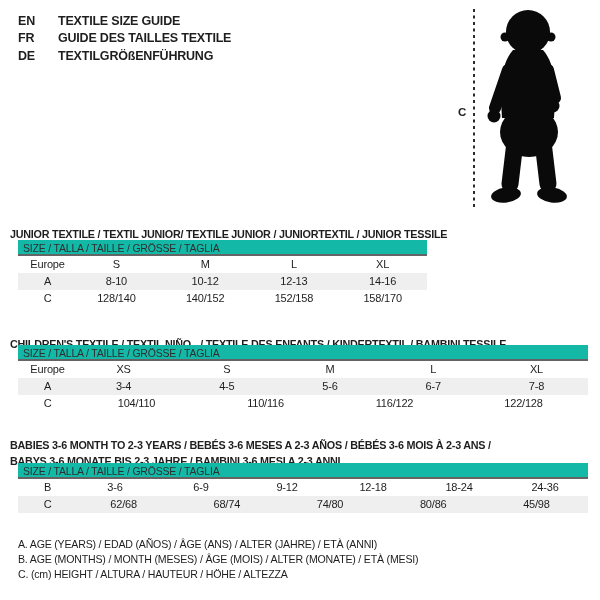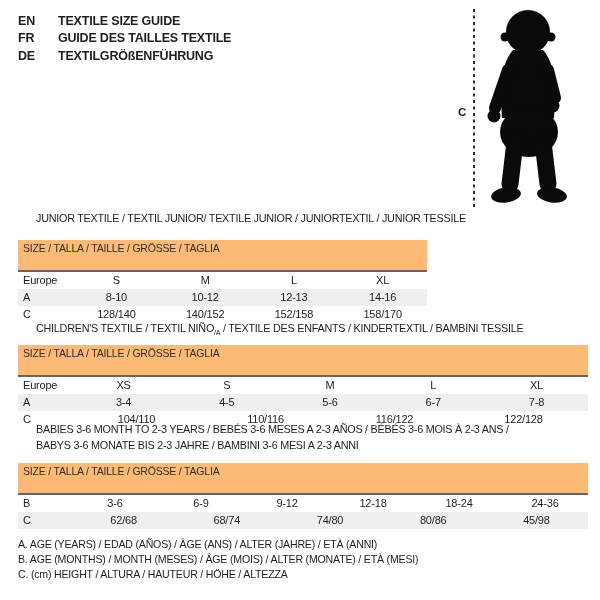--- a/index.html
+++ b/index.html
@@ -11,34 +11,34 @@
   .lang-block { position:absolute; left:18px; top:13px; }
   .lang-row { display:flex; font-weight:bold; font-size:12.5px; line-height:17.4px; letter-spacing:-0.2px; white-space:nowrap; }
   .lang-code { width:40px; flex:0 0 40px; }
 
   
   .measure-line { position:absolute; left:472px; top:9px; }
   .c-label { position:absolute; left:458px; top:106px; font-size:11.5px; font-weight:bold; }
   .baby { position:absolute; left:482px; top:6px; }
 
   
-  .sec-title { position:absolute; left:36px; font-weight:normal; font-size:10.8px; letter-spacing:-0.25px; line-height:15.6px; white-space:nowrap; }
+  .sec-title { position:absolute; left:10px; font-weight:bold; font-size:10.8px; letter-spacing:-0.25px; line-height:15.6px; white-space:nowrap;margin-top:16px; }
   .sec-title sub { font-size:7px; }
   #title-1 { top:211px; }
   #title-2 { top:321px; }
   #title-3 { top:422px; }
   .size-table { position:absolute; left:18px; }
   #table-1 { top:240px; width:409px; }
   #table-2 { top:345px; width:570px; }
   #table-3 { top:463px; width:570px; }
-  .band { height:32px; line-height:17px; background:#fdba74; border-bottom:2px solid #646464;
+  .band { height:16px; line-height:17px; background:#14b8a6; border-bottom:2px solid #646464;
           font-size:10.5px; color:#2e2e2e; padding-left:5px; letter-spacing:-0.2px; white-space:nowrap; }
   .trow { display:flex; height:17px; line-height:17px; font-size:11px; letter-spacing:-0.2px; }
   .trow.shaded { background:#efefef; }
-  .tlabel { flex:0 0 54px; padding-left:5px; }
+  .tlabel { flex:0 0 54px; padding-left:5px;text-align:center; }
   .tcell { flex:1; text-align:center; }
 
   
   .footnotes { position:absolute; left:18px; top:537px; }
   .fnote { font-weight:normal; font-size:10.6px; line-height:15.2px; letter-spacing:-0.2px; white-space:nowrap; }
 </style>
 </head>
 <body>
 
 <div class="canvas">

